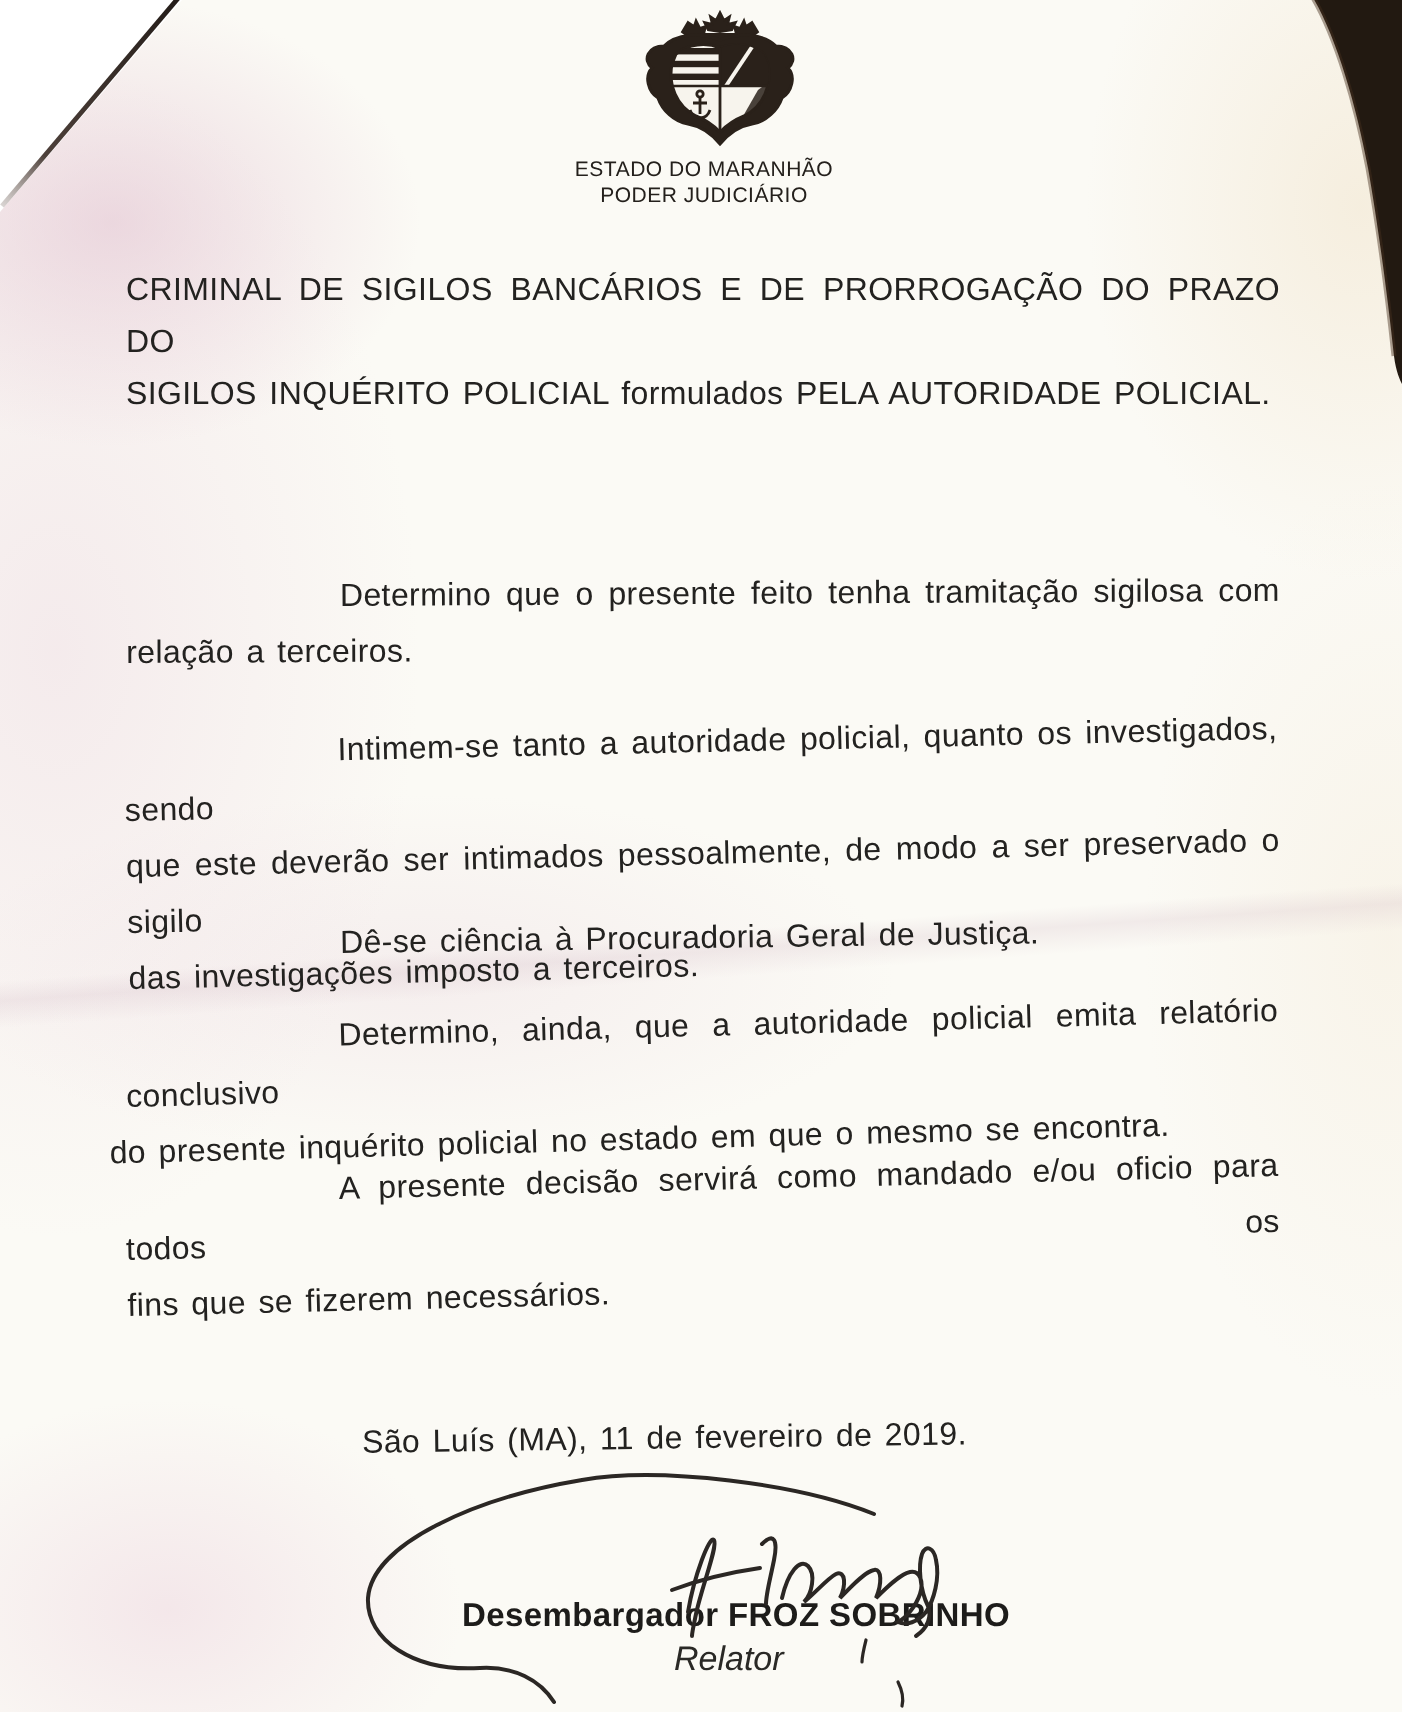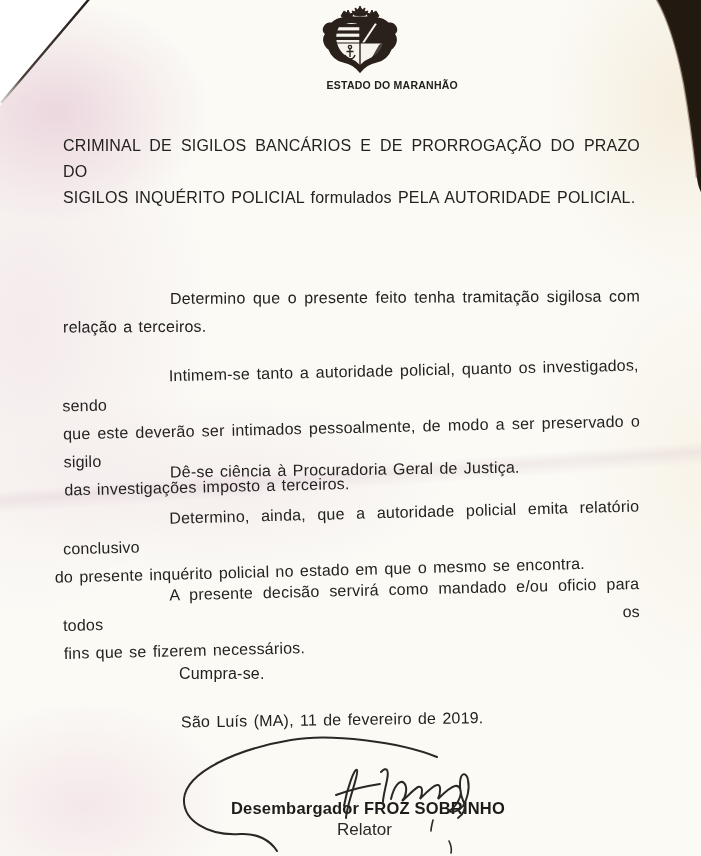--- a/index.html
+++ b/index.html
@@ -14,43 +14,43 @@
       radial-gradient(210px 150px at 12% 94%, rgba(235,208,220,.45), rgba(235,208,220,0) 70%),
       radial-gradient(190px 260px at 97% 12%, rgba(240,226,200,.50), rgba(240,226,200,0) 72%),
       radial-gradient(170px 320px at 99% 55%, rgba(242,230,208,.32), rgba(242,230,208,0) 72%),
       #fbfaf5;
     color:#201f1d;
   }
   .overlay{position:absolute;left:0;top:0;width:701px;height:856px;pointer-events:none;}
 
   
   .emblem{position:absolute;left:317px;top:5px;width:86px;height:70px;}
-  .org{position:absolute;left:246px;top:79px;width:212px;text-align:right;
-       font-weight:bold;font-size:10.5px;line-height:12.6px;letter-spacing:.25px;color:#24201c;}
+  .org{position:absolute;left:246px;top:79px;width:212px;text-align:center;
+       font-weight:normal;font-size:10.5px;line-height:12.6px;letter-spacing:.25px;color:#24201c;}
 
   
   .para{position:absolute;left:63px;width:577px;font-size:16px;line-height:26px;
         letter-spacing:.2px;word-spacing:1.6px;color:#232220;}
   .ln{min-height:26px;}
   .just{text-align:justify;text-align-last:justify;}
   .first{text-indent:107px;}
   .p1{top:133px;}
   .p2{top:233px;}.p2 .first{text-indent:110px;}
   .p3{top:284px;line-height:28px;transform:rotate(-.3deg);}
   .p4{top:358px;line-height:28px;transform:rotate(-1.3deg);}
   .p5{top:457px;transform:rotate(-.8deg);}
   .p6{top:500px;line-height:28px;transform:rotate(-1.5deg);}.p6 .ln+.ln{margin-left:-9px;}
   .p7{top:577px;line-height:28px;transform:rotate(-1.4deg);}
   .p8{top:661px;}.p8 .first{text-indent:116px;}
   .p9{top:707px;transform:rotate(-.8deg);}.p9 .first{text-indent:118px;}
 
   
   .signer-name{position:absolute;left:231px;top:799px;font-weight:bold;font-size:16.5px;
                letter-spacing:.2px;color:#1d1c1a;}
-  .signer-role{position:absolute;left:337px;top:820px;font-size:17px;color:#2a2926;}
+  .signer-role{position:absolute;left:337px;top:820px;font-style:italic;font-size:17px;color:#2a2926;}
 </style>
 </head>
 <body>
 
 <div class="page">
 
   <svg class="emblem" viewBox="0 0 86 70">
     <g fill="#2a211a" stroke="#2a211a">
 
       <path d="M43,1 l2,4 l3,-2 l-1,4 l4,-1 l-2,4 l-6,1 l-6,-1 l-2,-4 l4,1 l-1,-4 l3,2 z" stroke-width="1"></path>
@@ -81,20 +81,21 @@
 
       <g stroke="#2a211a" stroke-width="1.4" fill="none">
         <circle cx="33" cy="42" r="1.6"></circle>
         <path d="M33,44 V52 M29.5,46.5 H36.5 M28,50 C29,53 31,54 33,54 C35,54 37,53 38,50"></path>
       </g>
     </g>
   </svg>
 
   <div class="org">
     <div>ESTADO DO MARANHÃO</div>
+    <div>PODER JUDICIÁRIO</div>
   </div>
 
   <div class="para p1">
     <div class="ln just">CRIMINAL DE SIGILOS BANCÁRIOS E DE PRORROGAÇÃO DO PRAZO DO</div>
     <div class="ln">SIGILOS INQUÉRITO POLICIAL formulados PELA AUTORIDADE POLICIAL.</div>
   </div>
 
 
   <div class="para p3">
     <div class="ln first just">Determino que o presente feito tenha tramitação sigilosa com</div>
@@ -114,23 +115,20 @@
   <div class="para p6">
     <div class="ln first just">Determino, ainda, que a autoridade policial emita relatório conclusivo</div>
     <div class="ln">do presente inquérito policial no estado em que o mesmo se encontra.</div>
   </div>
 
   <div class="para p7">
     <div class="ln first just">A presente decisão servirá como mandado e/ou oficio para todos os</div>
     <div class="ln">fins que se fizerem necessários.</div>
   </div>
 
-  <div class="para p8">
-    <div class="ln first">Cumpra-se.</div>
-  </div>
 
   <div class="para p9">
     <div class="ln first">São Luís (MA), 11 de fevereiro de 2019.</div>
   </div>
 
   <div class="signer-name">Desembargador FROZ SOBRINHO</div>
   <div class="signer-role">Relator</div>
 
   <svg class="overlay" viewBox="0 0 701 856">
     <g fill="none" stroke="#2b2724" stroke-width="2" stroke-linecap="round">

